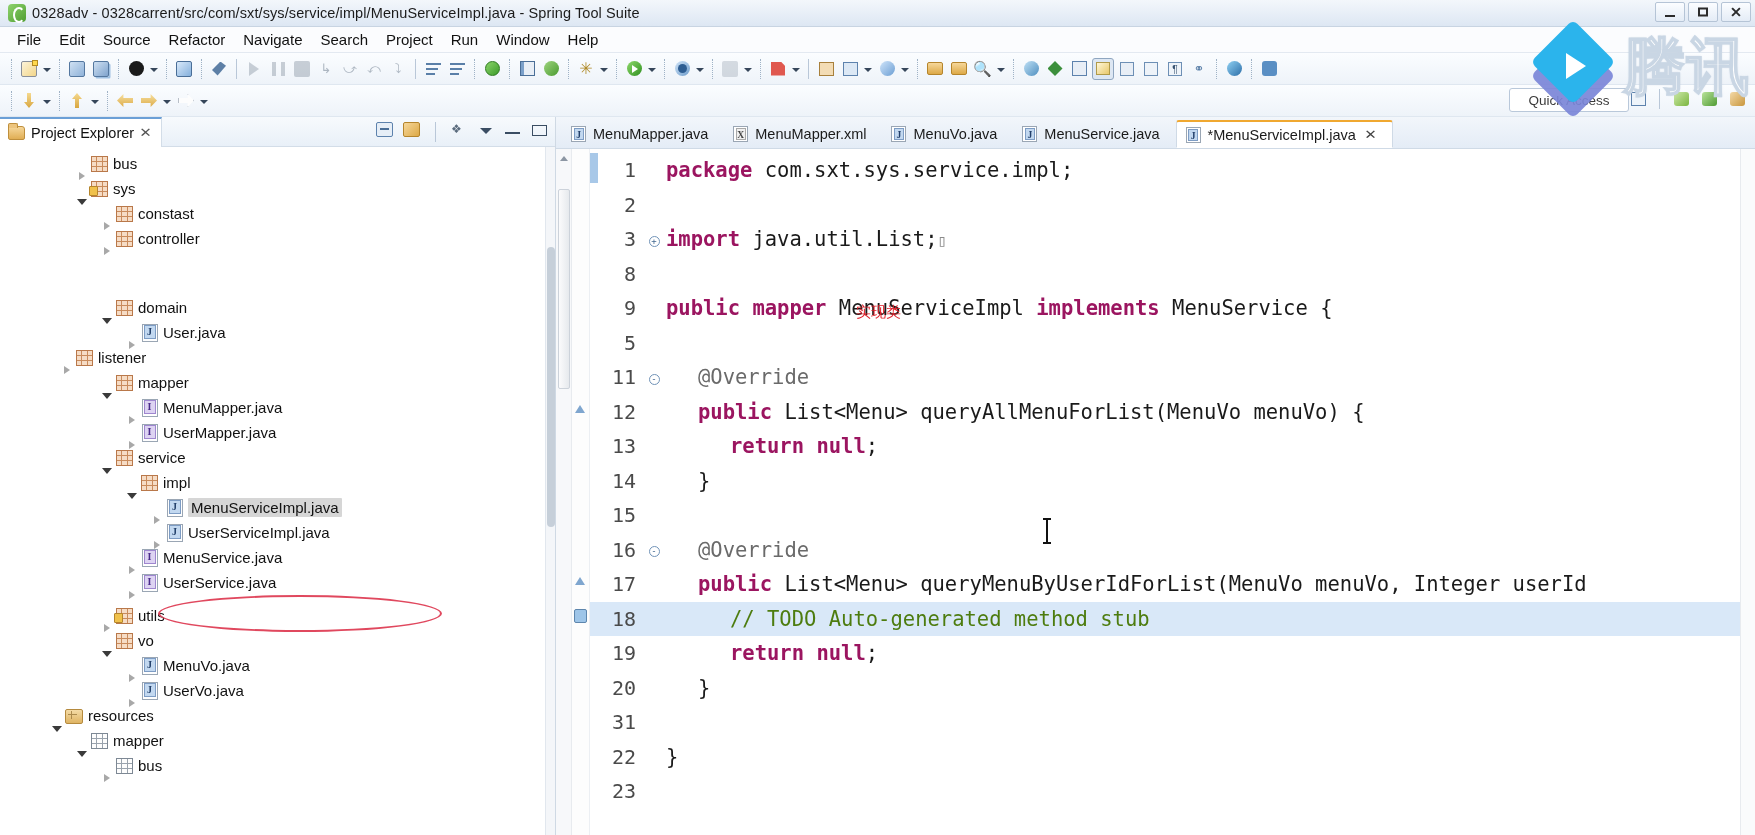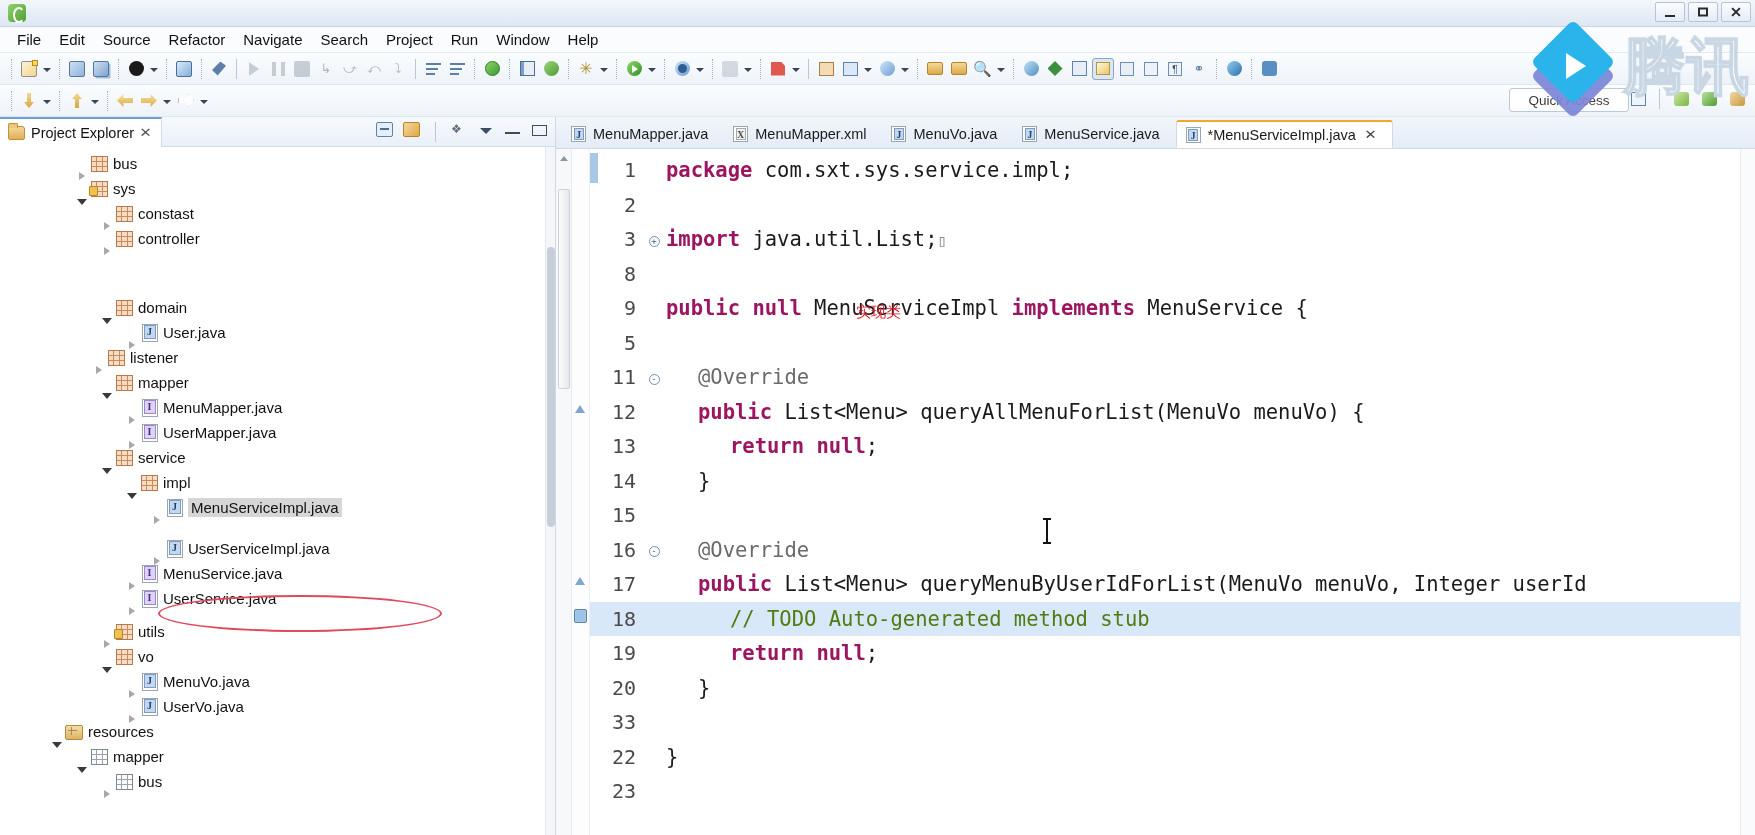--- a/index.html
+++ b/index.html
@@ -400,20 +400,21 @@
     text-shadow:0 0 2px rgba(160,180,200,.8);
     letter-spacing:2px; line-height:1;
     margin-right:4px;
   }
 </style>
 </head>
 <body>
 
 <div id="titlebar">
   <div id="app-icon"></div>
+  <div id="title-text">0328adv - 0328carrent/src/com/sxt/sys/service/impl/MenuServiceImpl.java - Spring Tool Suite</div>
   <div class="winbtns">
     <div class="winbtn wb-min">
         <i></i>
       </div>
     <div class="winbtn wb-max">
         <i></i>
       </div>
     <div class="winbtn wb-close">
         <i></i>
       </div>
@@ -686,21 +687,21 @@
         <div class="row" style="padding-left: 100px; margin-top: 44px;">
           <span class="tw expanded"></span>
           <span class="ico pkg"></span>
           <span class="label">domain</span>
         </div>
         <div class="row" style="padding-left: 125px;">
           <span class="tw collapsed"></span>
           <span class="ico java"></span>
           <span class="label">User.java</span>
         </div>
-        <div class="row" style="padding-left: 92px;">
+        <div class="row" style="padding-left: 60px;">
           <span class="tw collapsed"></span>
           <span class="ico pkg"></span>
           <span class="label">listener</span>
         </div>
         <div class="row" style="padding-left: 100px;">
           <span class="tw expanded"></span>
           <span class="ico pkg"></span>
           <span class="label">mapper</span>
         </div>
         <div class="row" style="padding-left: 125px;">
@@ -721,21 +722,21 @@
         <div class="row" style="padding-left: 125px;">
           <span class="tw expanded"></span>
           <span class="ico pkg"></span>
           <span class="label">impl</span>
         </div>
         <div class="row selected" style="padding-left: 150px;">
           <span class="tw collapsed"></span>
           <span class="ico java"></span>
           <span class="label">MenuServiceImpl.java</span>
         </div>
-        <div class="row" style="padding-left: 150px; margin-top: 16px;">
+        <div class="row" style="padding-left: 150px;">
           <span class="tw collapsed"></span>
           <span class="ico java"></span>
           <span class="label">UserServiceImpl.java</span>
         </div>
         <div class="row" style="padding-left: 125px;">
           <span class="tw collapsed"></span>
           <span class="ico iface"></span>
           <span class="label">MenuService.java</span>
         </div>
         <div class="row" style="padding-left: 125px;">
@@ -831,33 +832,33 @@
           <div class="warn-tri" style="top: 255.5px; left: 3px;"></div>
           <div class="warn-tri" style="top: 428px; left: 3px;"></div>
           <div class="todo-ico" style="top: 459.5px; left: 2px;"></div>
         </div>
       <div id="lines">
         <div id="line1-bar"></div>
       <div class="cline"><span class="ln">1</span><span class="foldmark"></span><span class="code" style="padding-left: 4px;"><span class="kw">package</span><span class="plain"> com.sxt.sys.service.impl;</span></span></div>
           <div class="cline"><span class="ln">2</span><span class="foldmark"></span><span class="code" style="padding-left: 4px;"></span></div>
           <div class="cline"><span class="ln">3</span><span class="foldmark"><span style="display:inline-block;width:11px;height:11px;border:1px solid #7193b8;border-radius:50%;font-size:9px;line-height:9px;color:#41678f">+</span></span><span class="code" style="padding-left: 4px;"><span class="kw">import</span><span class="plain"> java.util.List;</span><span class="plain" style="color: rgb(138, 138, 138); font-size: 16px;">▯</span></span></div>
           <div class="cline"><span class="ln">8</span><span class="foldmark"></span><span class="code" style="padding-left: 4px;"></span></div>
-          <div class="cline"><span class="ln">9</span><span class="foldmark"></span><span class="code" style="padding-left: 4px;"><span class="kw">public null</span><span class="plain"> MenuServiceImpl </span><span class="kw">implements</span><span class="plain"> MenuService {</span></span></div>
+          <div class="cline"><span class="ln">9</span><span class="foldmark"></span><span class="code" style="padding-left: 4px;"><span class="kw">public mapper</span><span class="plain"> MenuServiceImpl </span><span class="kw">implements</span><span class="plain"> MenuService {</span></span></div>
           <div class="cline"><span class="ln">5</span><span class="foldmark"></span><span class="code" style="padding-left: 4px;"></span></div>
           <div class="cline"><span class="ln">11</span><span class="foldmark"><span style="display:inline-block;width:11px;height:11px;border:1px solid #7193b8;border-radius:50%;font-size:9px;line-height:9px;color:#41678f">-</span></span><span class="code" style="padding-left: 36px;"><span class="ann">@Override</span></span></div>
           <div class="cline"><span class="ln">12</span><span class="foldmark"></span><span class="code" style="padding-left: 36px;"><span class="kw">public</span><span class="plain"> List&lt;Menu&gt; queryAllMenuForList(MenuVo menuVo) {</span></span></div>
           <div class="cline"><span class="ln">13</span><span class="foldmark"></span><span class="code" style="padding-left: 68px;"><span class="kw">return null</span><span class="plain">;</span></span></div>
           <div class="cline"><span class="ln">14</span><span class="foldmark"></span><span class="code" style="padding-left: 36px;"><span class="plain">}</span></span></div>
           <div class="cline"><span class="ln">15</span><span class="foldmark"></span><span class="code" style="padding-left: 4px;"></span></div>
           <div class="cline"><span class="ln">16</span><span class="foldmark"><span style="display:inline-block;width:11px;height:11px;border:1px solid #7193b8;border-radius:50%;font-size:9px;line-height:9px;color:#41678f">-</span></span><span class="code" style="padding-left: 36px;"><span class="ann">@Override</span></span></div>
           <div class="cline"><span class="ln">17</span><span class="foldmark"></span><span class="code" style="padding-left: 36px;"><span class="kw">public</span><span class="plain"> List&lt;Menu&gt; queryMenuByUserIdForList(MenuVo menuVo, Integer userId</span></span></div>
           <div class="cline current"><span class="ln">18</span><span class="foldmark"></span><span class="code" style="padding-left: 68px;"><span class="cmt">// TODO Auto-generated method stub</span></span></div>
           <div class="cline"><span class="ln">19</span><span class="foldmark"></span><span class="code" style="padding-left: 68px;"><span class="kw">return null</span><span class="plain">;</span></span></div>
           <div class="cline"><span class="ln">20</span><span class="foldmark"></span><span class="code" style="padding-left: 36px;"><span class="plain">}</span></span></div>
-          <div class="cline"><span class="ln">33</span><span class="foldmark"></span><span class="code" style="padding-left: 4px;"></span></div>
+          <div class="cline"><span class="ln">31</span><span class="foldmark"></span><span class="code" style="padding-left: 4px;"></span></div>
           <div class="cline"><span class="ln">22</span><span class="foldmark"></span><span class="code" style="padding-left: 4px;"><span class="plain">}</span></span></div>
           <div class="cline"><span class="ln">23</span><span class="foldmark"></span><span class="code" style="padding-left: 4px;"></span></div>
         </div>
       <div id="oruler"></div>
     </div>
   </div>
 </div>
 
 <div id="cn-annotation">实现类</div>
 <div id="caret"></div>

